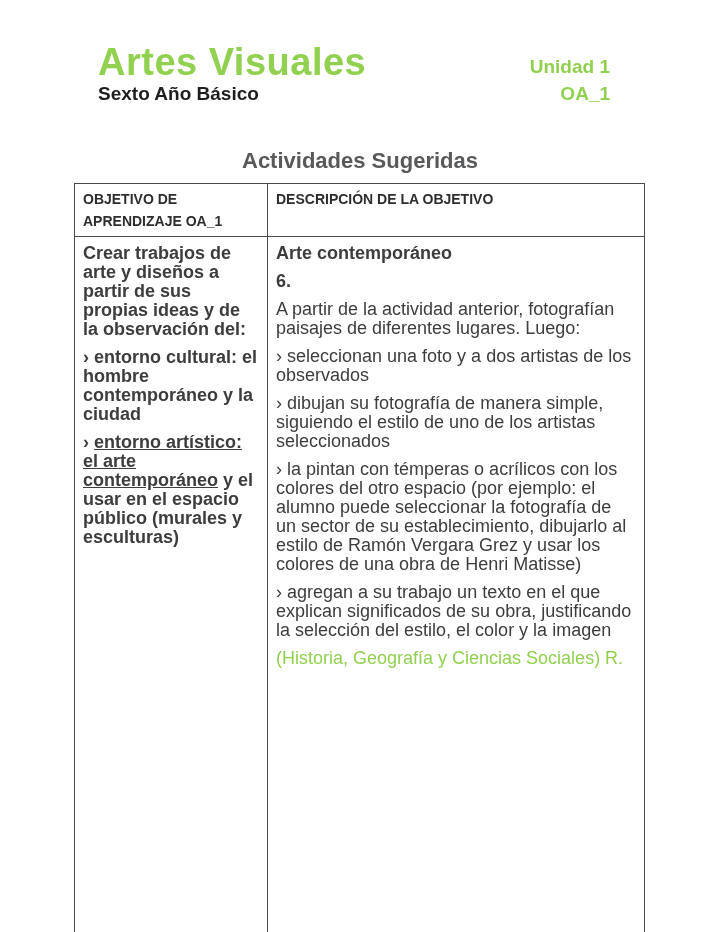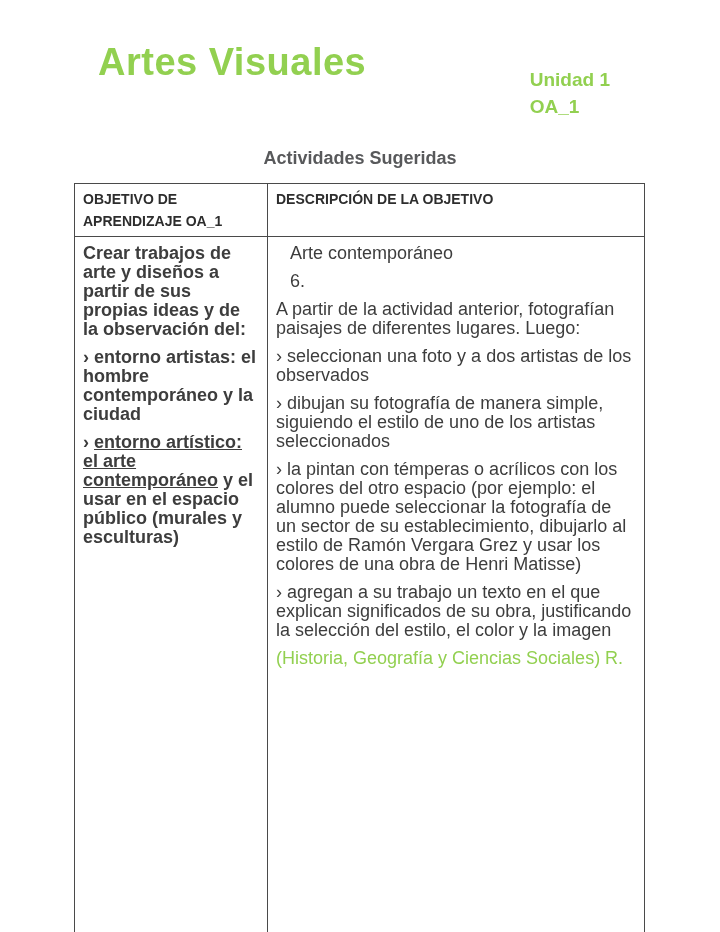--- a/index.html
+++ b/index.html
@@ -35,39 +35,39 @@
   }
   .grade-subtitle {
     font-size: 19px;
     font-weight: bold;
     color: #1e1e1e;
     line-height: 24px;
     margin-top: 2px;
   }
   .header-right {
     position: absolute;
-    top: 22px;
+    top: 9px;
     right: 0;
-    text-align: left;
+    text-align: right;
   }
   .unit-label, .oa-code {
     font-size: 19px;
     font-weight: bold;
     color: var(--green);
     line-height: 27px;
   }
 
   
   .section-title {
     position: absolute;
     top: 148px;
     left: 0;
     width: 100%;
     text-align: center;
-    font-size: 18px;
+    font-size: 22px;
     font-weight: bold;
     color: var(--heading_gray);
   }
 
   
   table.activities {
     position: absolute;
     left: 74px;
     top: 183px;
     width: 570px;
@@ -99,31 +99,32 @@
     font-size: 18px;
     line-height: 19px;
     color: var(--text_dark);
     padding: 7px 8px;
   }
   td p { margin: 0 0 9px 0; }
 
   .objective-cell p { font-weight: bold; }
   .u { text-decoration: underline; }
 
-  .activity-heading, .activity-number { font-weight: normal; margin-left: 14px; }
+  .activity-heading, .activity-number { font-weight: bold; }
   .cross-reference {
     font-weight: normal;
     color: var(--green);
   }
 </style>
 </head>
 <body>
 
 <header class="doc-header">
   <div class="course-title">Artes Visuales</div>
+  <div class="grade-subtitle">Sexto Año Básico</div>
   <div class="header-right">
     <div class="unit-label">Unidad 1</div>
     <div class="oa-code">OA_1</div>
   </div>
 </header>
 
 <div class="section-title">Actividades Sugeridas</div>
 
 <table class="activities">
   <colgroup>
@@ -131,21 +132,21 @@
     <col class="c-description">
   </colgroup>
   <tbody>
       <tr class="head-row">
     <th class="th-objective">OBJETIVO DE APRENDIZAJE OA_1</th>
     <th class="th-description">DESCRIPCIÓN DE LA OBJETIVO</th>
   </tr>
   <tr>
     <td class="objective-cell">
       <p>Crear trabajos de arte y diseños a partir de sus propias ideas y de la observación del:</p>
-      <p>› entorno artistas: el hombre contemporáneo y la ciudad</p>
+      <p>› entorno cultural: el hombre contemporáneo y la ciudad</p>
       <p><span>› </span><span class="u">entorno artístico: el arte contemporáneo</span><span> y el usar en el espacio público (murales y esculturas)</span></p>
     </td>
     <td class="description-cell">
       <p class="activity-heading">Arte contemporáneo</p>
       <p class="activity-number">6.</p>
       <p>A partir de la actividad anterior, fotografían paisajes de diferentes lugares. Luego:</p>
       <p>› seleccionan una foto y a dos artistas de los observados</p>
       <p>› dibujan su fotografía de manera simple, siguiendo el estilo de uno de los artistas seleccionados</p>
       <p>› la pintan con témperas o acrílicos con los colores del otro espacio (por ejemplo: el alumno puede seleccionar la fotografía de un sector de su establecimiento, dibujarlo al estilo de Ramón Vergara Grez y usar los colores de una obra de Henri Matisse)</p>
       <p>› agregan a su trabajo un texto en el que explican significados de su obra, justificando la selección del estilo, el color y la imagen</p>

